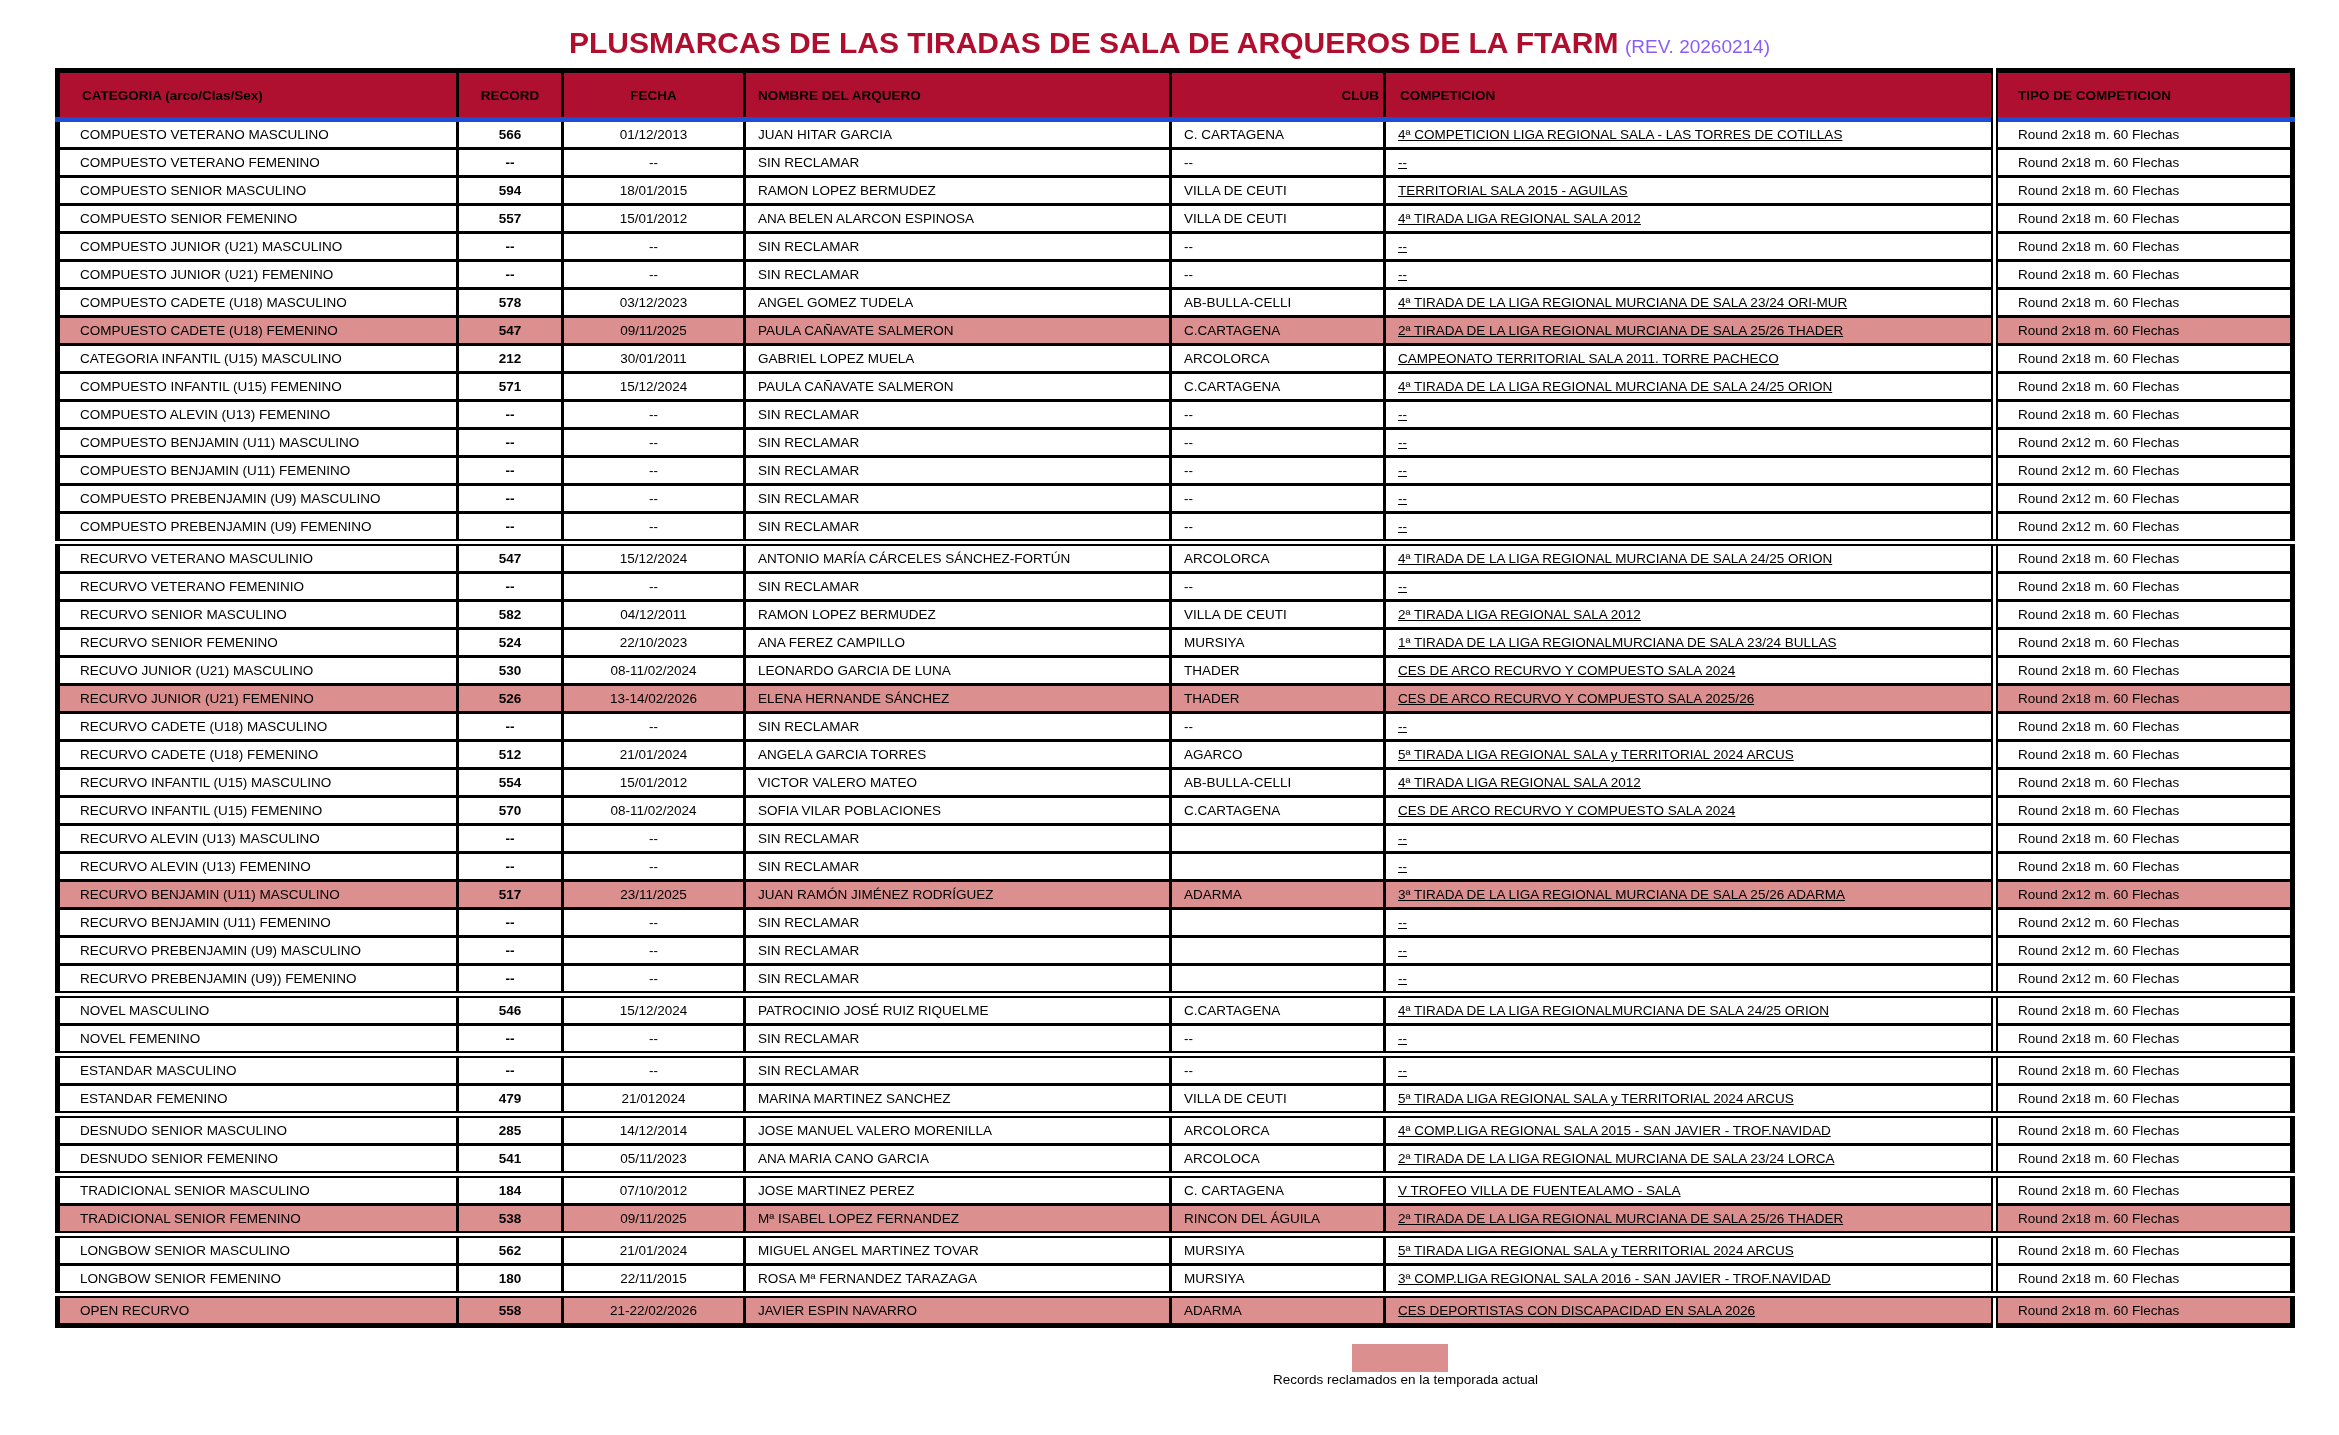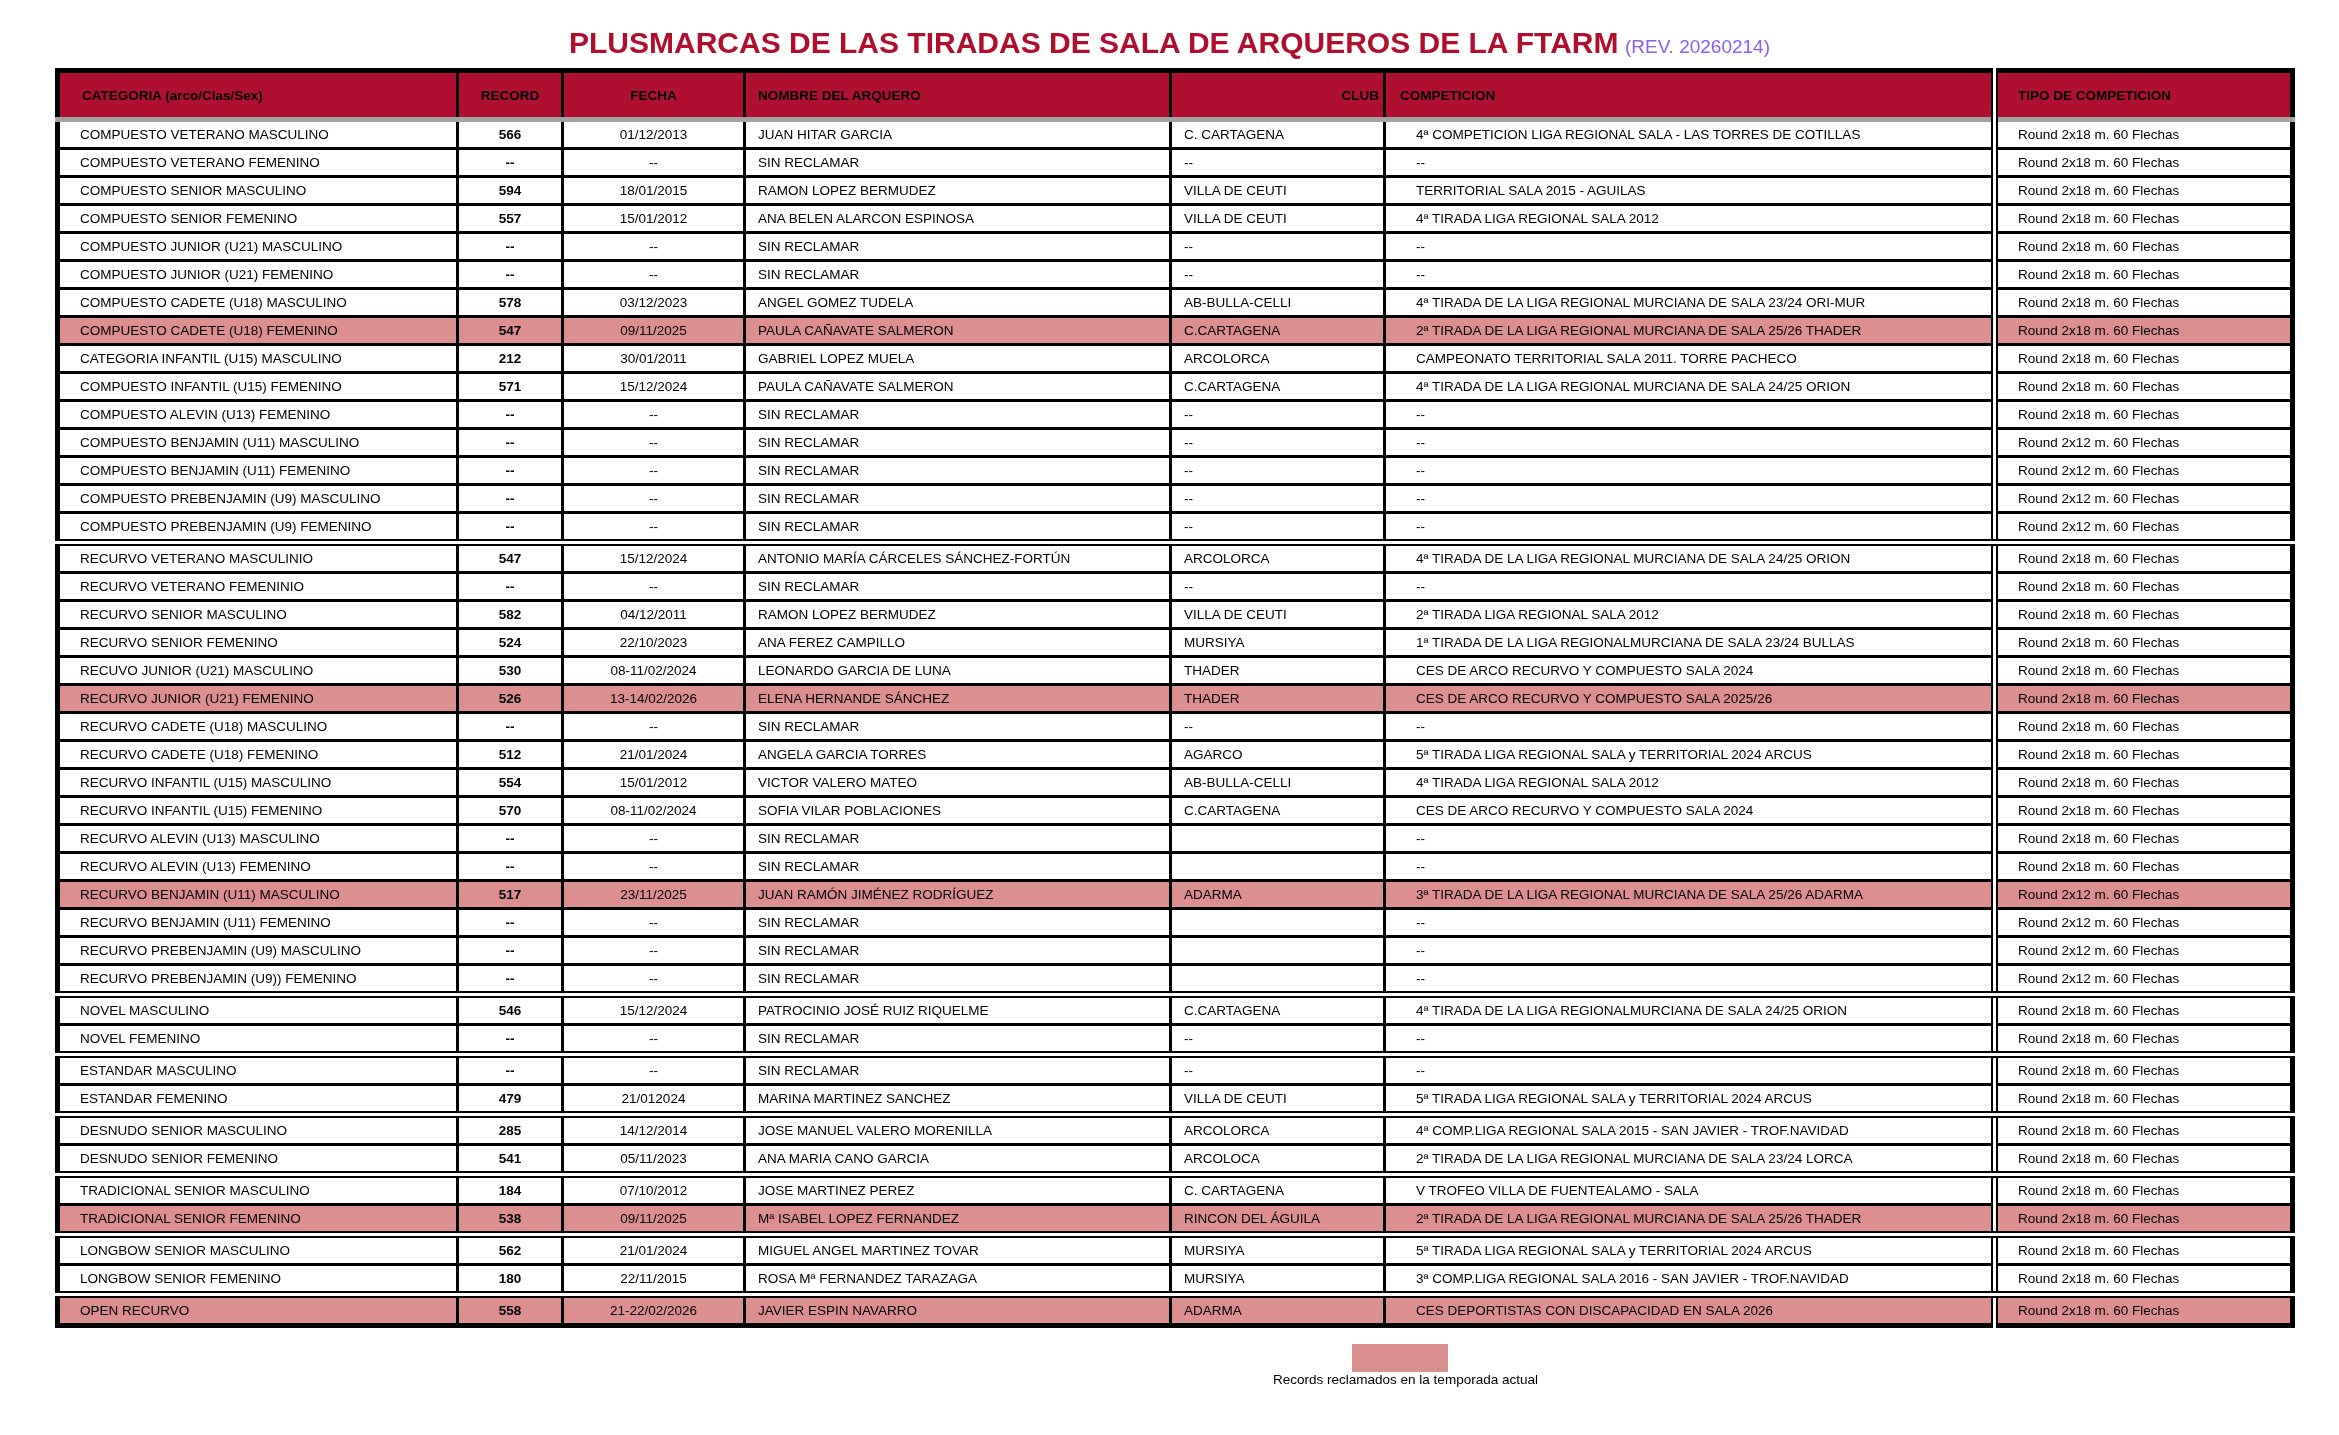--- a/index.html
+++ b/index.html
@@ -5,33 +5,33 @@
   html,body{margin:0;padding:0;background:#fff;}
   body{width:2339px;height:1435px;font-family:"Liberation Sans",sans-serif;color:#000;overflow:hidden;}
   .page-title{ text-align:center; margin-top:26px; white-space:nowrap;}
   .page-title .main{ font-size:30px; font-weight:bold; color:var(--title-color,#B00E2E); letter-spacing:0px;}
   .page-title .rev{ font-size:19px; font-weight:normal; color:#8b5cf6; margin-left:2px;}
   table.records{ border-collapse:collapse; table-layout:fixed; margin-left:55px; margin-top:8px; border:5px solid #000;}
   col.c-cat{width:400px;} col.c-rec{width:105px;} col.c-fec{width:182px;}
   col.c-nom{width:426px;} col.c-clb{width:214px;} col.c-cmp{width:610px;} col.c-tip{width:298px;}
   th,td{ border:3px solid #000; white-space:nowrap; overflow:hidden; font-size:13.5px; padding:0 4px; height:25px;}
   thead th{ background:var(--header-bg,#B01030); color:#000; font-weight:bold; height:44px; text-align:left;}
-  thead tr{border-bottom:5px solid #a3a3a3;}
+  thead tr{border-bottom:5px solid #1d4ed8;}
   th.h-cat{padding-left:22px;}
   th.h-rec,th.h-fec{text-align:center;}
   th.h-nom{padding-left:12px;}
   th.h-clb{text-align:right;}
   th.h-cmp{padding-left:14px;}
   th.h-tip{padding-left:20px;border-left:7px double #000;}
   td.cat{padding-left:20px;}
   td.rec{text-align:center;font-weight:bold;}
   td.fec{text-align:center;}
   td.nom{padding-left:12px;}
   td.clb{padding-left:12px;}
-  td.cmp{padding-left:30px;}
+  td.cmp{padding-left:12px;text-decoration:underline;}
   td.tip{padding-left:20px;border-left:7px double #000;}
   tr.group-end td{border-bottom:7px double #000;}
   tr.hl td{background:var(--hl-color,#DC8F8F);}
   .legend{ margin-left:460px; margin-top:16px; display:flex; align-items:center;flex-direction:column;}
   .legend .swatch{ width:96px; height:28px; background:var(--hl-color,#DC8F8F); display:inline-block;}
   .legend .lbl{ font-size:13.5px; margin-left:12px; color:#000;}
 </style>
 </head>
 <body>
 

